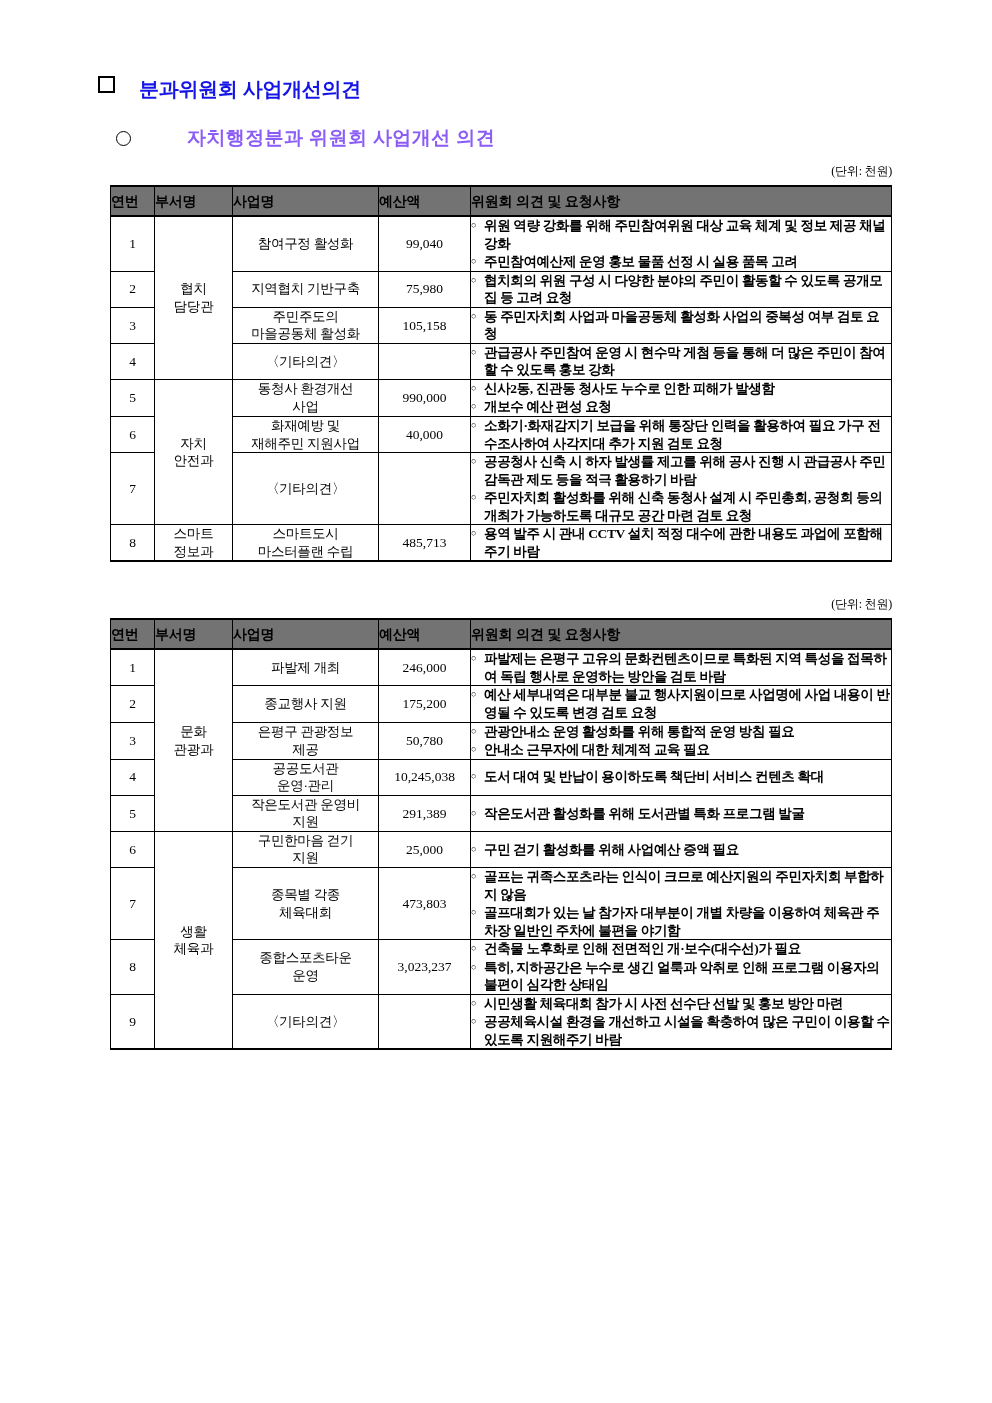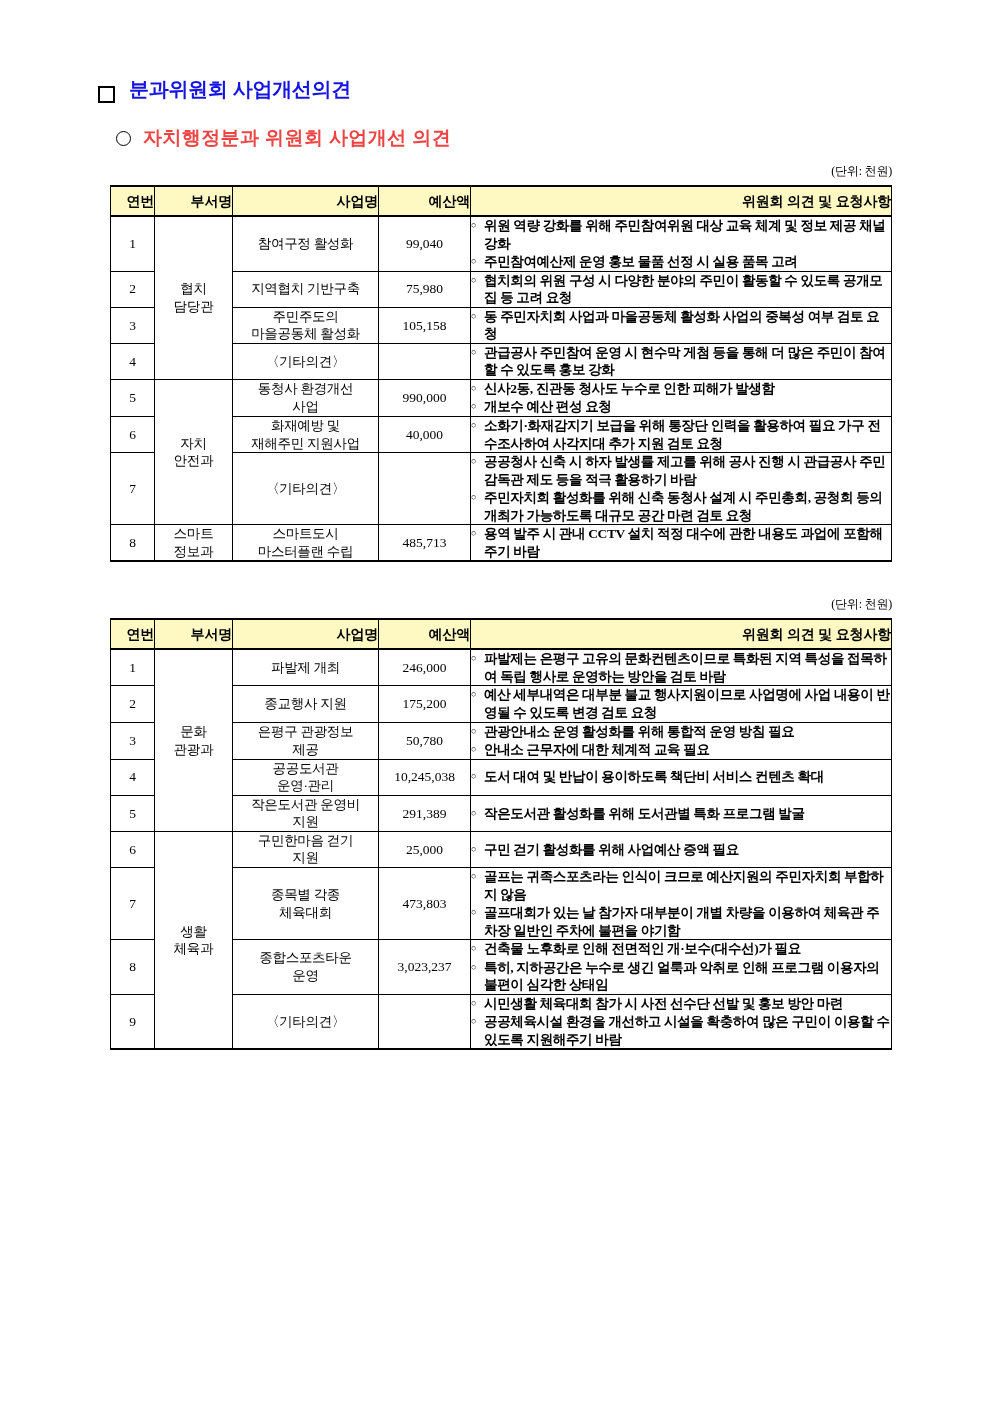--- a/index.html
+++ b/index.html
@@ -17,22 +17,22 @@
   }
 
   .page {
     box-sizing: border-box;
     padding: 76px 96px 0 98px;
   }
 
   
   .h-square {
     display: flex;
-    align-items: flex-end;
-    gap: 14px;
+    align-items: flex-start;
+    gap: 24px;
     margin: 0 0 22px 0;
   }
   .sq-box {
     width: 17px;
     height: 17px;
     border: 2px solid #000;
     box-sizing: border-box;
     flex: 0 0 auto;
   }
   .h-square .h-text {
@@ -56,23 +56,24 @@
     height: 15px;
     border: 1.6px solid #000;
     border-radius: 50%;
     box-sizing: border-box;
     flex: 0 0 auto;
   }
   .h-circle .h-text {
     font-family: "Liberation Sans", "DejaVu Sans", sans-serif;
     font-weight: bold;
     font-size: 19px;
-    color: #ef4444;
+    color: #8b5cf6;
     letter-spacing: 0.4px;
     white-space: nowrap;
+    margin-left: 44px;
   }
 
   
   .unit {
     text-align: right;
     font-size: 12px;
     letter-spacing: -0.2px;
     margin: 0 4px 5px 0;
   }
 
@@ -89,25 +90,25 @@
   }
   table.grid th,
   table.grid td {
     border: 1px solid #000;
     padding: 0;
     font-size: 13.5px;
     line-height: 1.30;
     vertical-align: middle;
   }
   table.grid thead th {
-    background: #fef9c3;
+    background: #737373;
     font-family: "Liberation Sans", "DejaVu Sans", sans-serif;
     font-weight: bold;
     font-size: 14px;
-    text-align: right;
+    text-align: left;
     height: 28px;
     border-bottom: 2.5px solid #000;
     letter-spacing: -0.2px;
   }
 
   td.c-no     { text-align: center; width: 44px; }
   td.c-dept   { text-align: center; width: 78px; letter-spacing: -0.2px; }
   td.c-proj   { text-align: center; width: 146px; padding: 3px 4px; letter-spacing: -0.3px; }
   td.c-budget { text-align: center;  width: 92px; padding: 3px 7px 3px 3px; font-family: Liberation Serif, serif; }
   td.c-opin   { text-align: left;   padding: 4px 2px 4px 5px; letter-spacing: -0.35px; }

